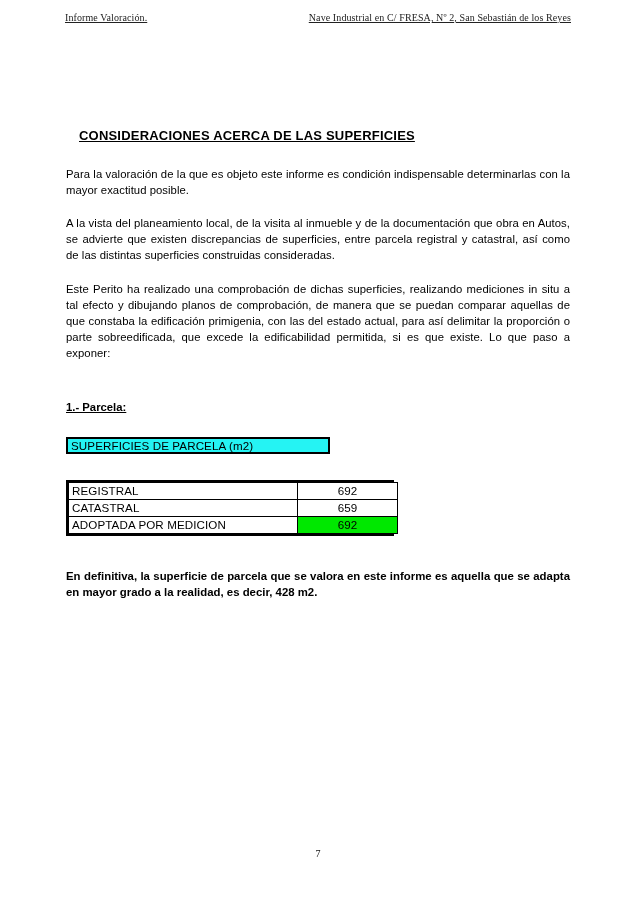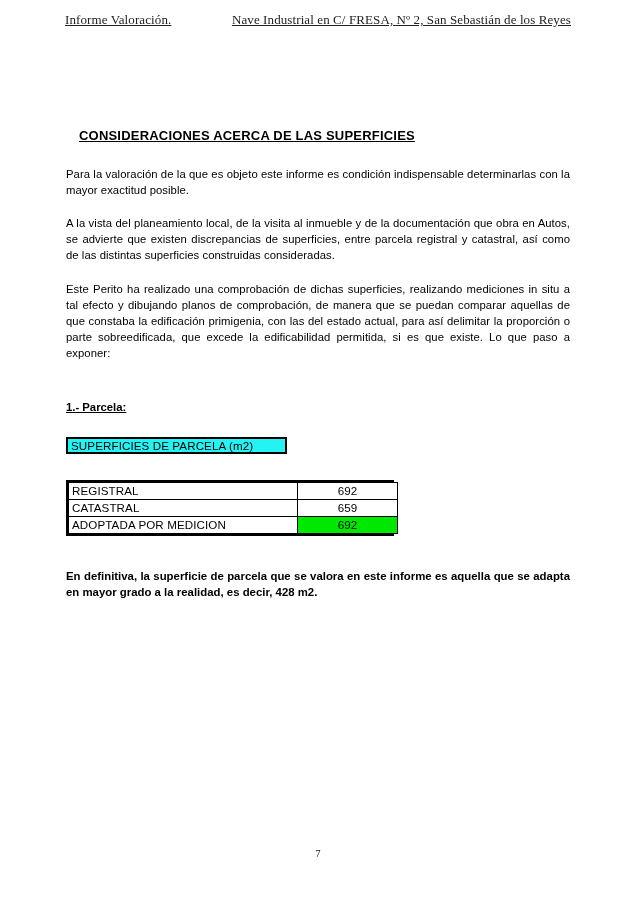--- a/index.html
+++ b/index.html
@@ -28,21 +28,21 @@
   .doc-header {
     position: absolute;
     left: 65px;
     top: 12px;
     width: 506px;
     height: 18px;
     display: flex;
     justify-content: space-between;
     align-items: flex-start;
     font-family: "Liberation Serif", serif;
-    font-size: 13px;
+    font-size: 10px;
     color: #222222;
   }
   .doc-header .hdr-left {
     text-decoration: underline;
     white-space: nowrap;
     letter-spacing: 0.1px;
     padding-right: 4px;
   }
   .doc-header .hdr-right {
     text-decoration: underline;
@@ -89,21 +89,21 @@
     font-size: 11.3px;
     font-weight: bold;
     text-decoration: underline;
     margin: 0 0 24px 0;
     display: inline-block;
   }
 
   
   .table-title-box {
     box-sizing: border-box;
-    width: 221px;
+    width: 264px;
     height: 17px;
     background: #25f3f3;
     border: 2.5px solid #000000;
     display: flex;
     align-items: center;
     padding-left: 3px;
     font-size: 11.6px;
     letter-spacing: 0.1px;
     color: #000000;
     margin-bottom: 26px;

